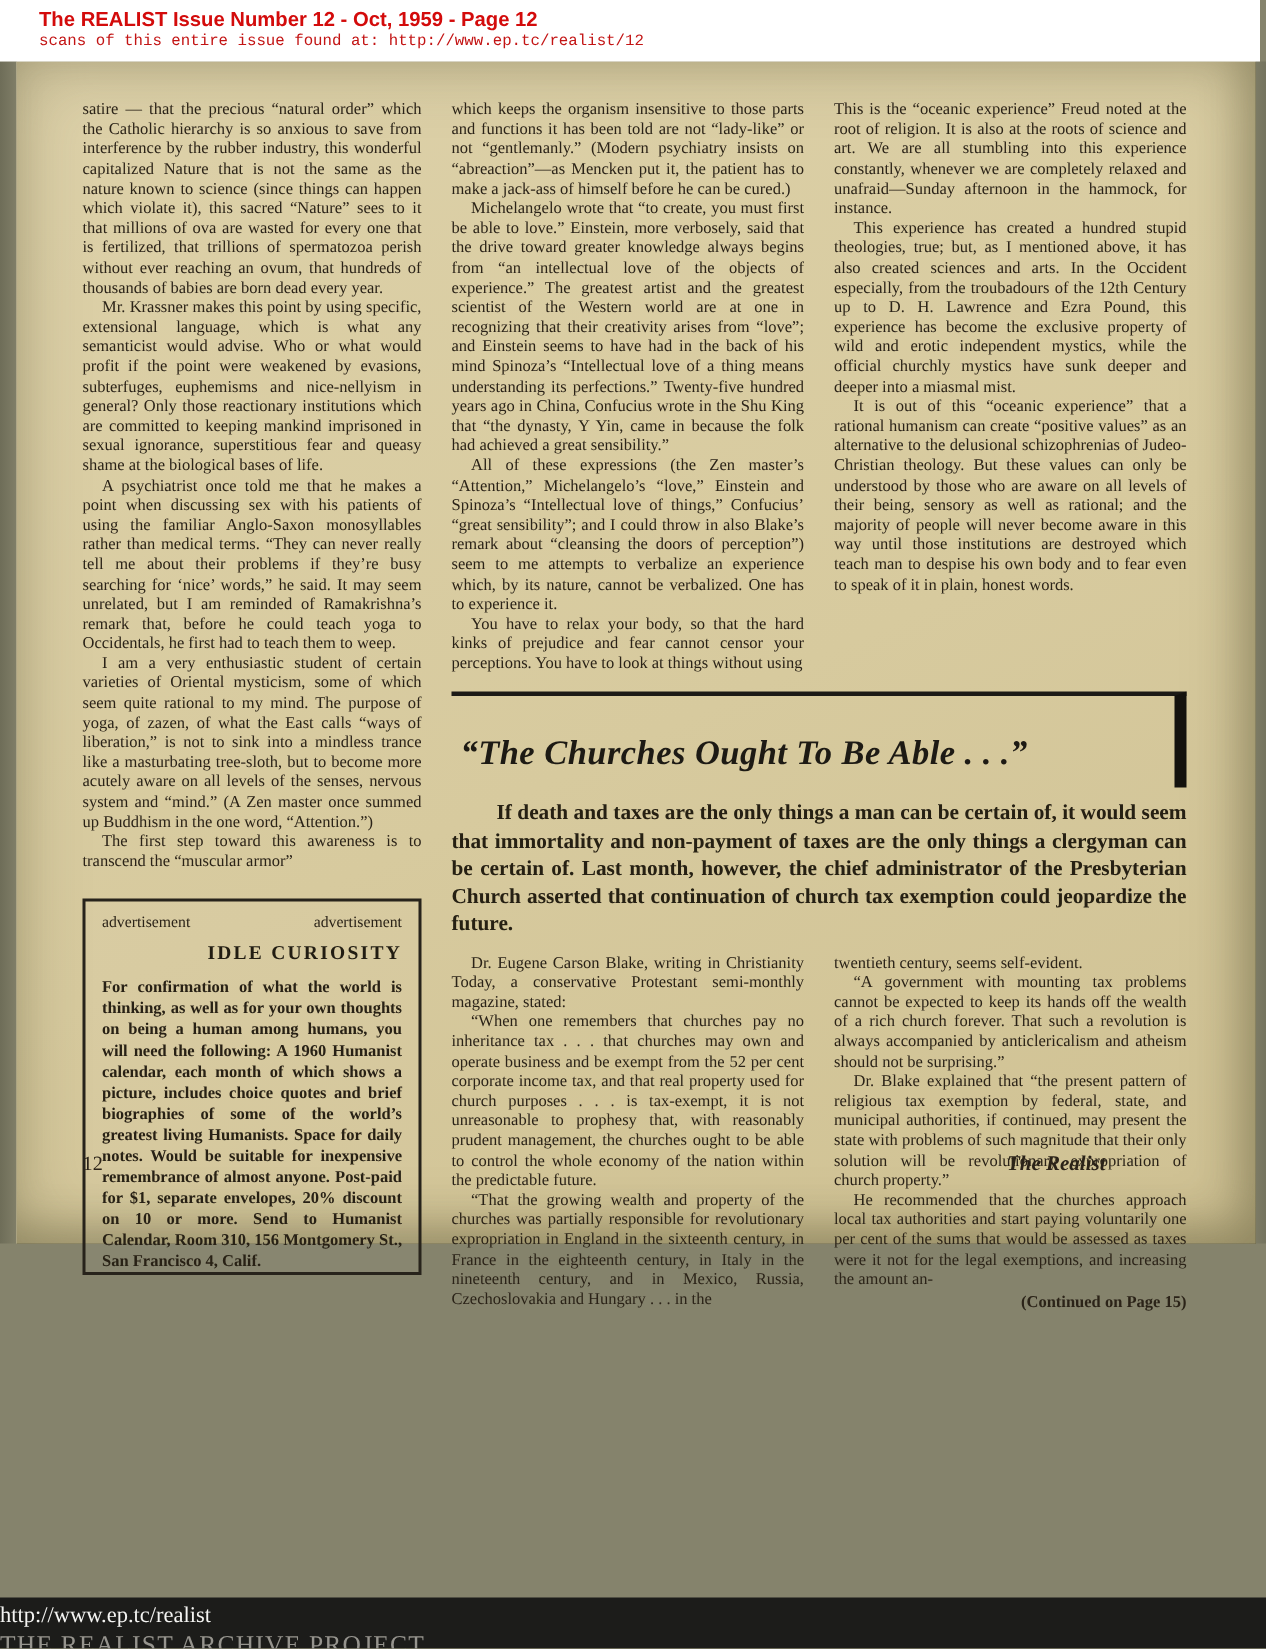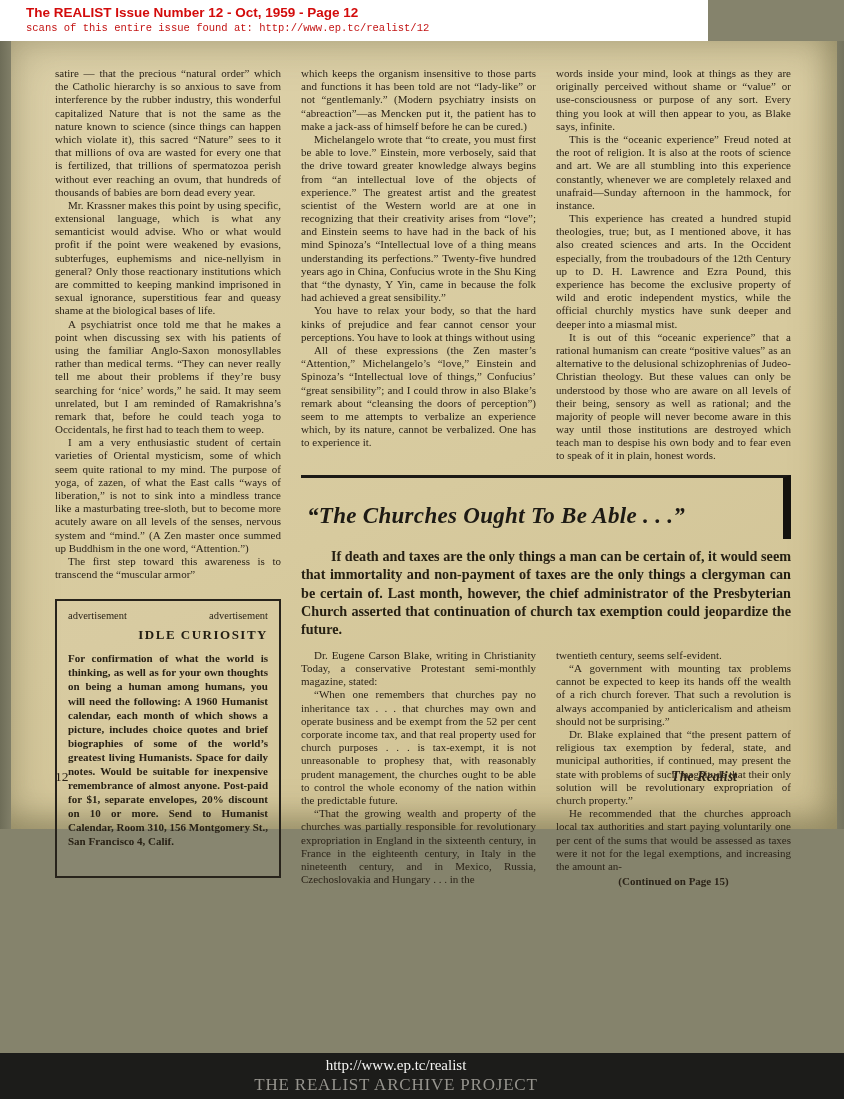--- a/index.html
+++ b/index.html
@@ -6,21 +6,21 @@
   html, body { margin: 0; padding: 0; }
   body {
     width: 844px; height: 1099px;
     position: relative; overflow: hidden;
     background: #85836c;
     font-family: "Liberation Serif", serif;
   }
 
   
   .site-header {
-    position: absolute; top: 0; left: 0; width: 708px; height: 41px;
+    position: absolute; top: 0; left: 0; width: 840px; height: 41px;
     background: #ffffff; padding: 4px 12px 0 26px; z-index: 5;
   }
   .site-title {
     color: #d30b0b; font-family: "Liberation Sans", sans-serif;
     font-weight: bold; font-size: 13.5px; line-height: 1.3;
   }
   .site-subtitle {
     color: #c31414; font-family: Liberation Mono, monospace;
     font-size: 10.5px; line-height: 1.25;
   }
@@ -59,28 +59,28 @@
   }
   .churches-headline-box h2 {
     margin: 0; font-size: 23px; font-weight: bold; font-style: italic;
     letter-spacing: 0.3px; color: #1d1a14;
   }
   .churches-intro {
     margin: 8px 0 10px 0; font-size: 14.2px; font-weight: bold;
     line-height: 1.3; text-align: justify; text-indent: 30px; color: #262013;
   }
   .continued {
-    margin: 2px 0 0 0 !important; text-align: center;
+    margin: 2px 0 0 0 !important; text-align: right;
     font-weight: bold; text-indent: 0 !important; font-size: 11px;
   }
 
   
   .ad-box {
     margin-top: 18px; border: 2px solid #27231b;
-    padding: 9px 11px 28px 11px; background: rgba(255,255,255,0.03);
+    padding: 9px 11px 0 11px; background: rgba(255,255,255,0.03);
   }
   .ad-labels {
     display: flex; justify-content: space-between;
     font-size: 10.5px; color: #2b2318; margin-bottom: 6px;
   }
   .ad-title {
     text-align: right; font-weight: bold; font-size: 13px;
     letter-spacing: 1.5px; margin-bottom: 8px; color: #221d12;
   }
   .ad-body {
@@ -91,23 +91,23 @@
   
   .page-footer-line {
     position: absolute; left: 44px; right: 46px; bottom: 44px;
     display: flex; justify-content: space-between; align-items: baseline;
   }
   .page-num { font-weight: normal; font-size: 13.5px; }
   .mag-name { font-weight: bold; font-style: italic; font-size: 14px; padding-right: 54px; }
 
   
   .archive-footer {
-    position: absolute; left: 0; bottom: 0; width: 844px; height: 46px;
+    position: absolute; left: 0; bottom: 0; width: 844px; height: 34px;
     background: #1c1c1a; z-index: 6;
-    text-align: center; padding: 3px 52px 0 0;
+    text-align: left; padding: 3px 52px 0 0;
   }
   .archive-url {
     color: #f4f4f2; font-family: "Liberation Serif", serif;
     font-size: 15px; line-height: 1.2; text-decoration: none; display: block;
     cursor: pointer;
   }
   .archive-project {
     color: #96948e; font-family: Liberation Serif, serif;
     font-size: 17px; letter-spacing: 0.8px; line-height: 1.3;
   }
@@ -142,25 +142,24 @@
           <div class="ad-title">IDLE CURIOSITY</div>
           <p class="ad-body">For confirmation of what the world is thinking, as well as for your own thoughts on being a human among humans, you will need the following: A 1960 Humanist calendar, each month of which shows a picture, includes choice quotes and brief biographies of some of the world’s greatest living Humanists. Space for daily notes. Would be suitable for inexpensive remembrance of almost anyone. Post-paid for $1, separate envelopes, 20% discount on 10 or more. Send to Humanist Calendar, Room 310, 156 Montgomery St., San Francisco 4, Calif.</p>
         </div>
       </div>
 
       <div class="col-right">
         <div class="two-cols">
           <div class="col cont cont-start">
               <p>which keeps the organism insensitive to those parts and functions it has been told are not “lady-like” or not “gentlemanly.” (Modern psychiatry insists on “abreaction”—as Mencken put it, the patient has to make a jack-ass of himself before he can be cured.)</p>
               <p>Michelangelo wrote that “to create, you must first be able to love.” Einstein, more verbosely, said that the drive toward greater knowledge always begins from “an intellectual love of the objects of experience.” The greatest artist and the greatest scientist of the Western world are at one in recognizing that their creativity arises from “love”; and Einstein seems to have had in the back of his mind Spinoza’s “Intellectual love of a thing means understanding its perfections.” Twenty-five hundred years ago in China, Confucius wrote in the Shu King that “the dynasty, Y Yin, came in because the folk had achieved a great sensibility.”</p>
+              <p>All of these expressions (the Zen master’s “Attention,” Michelangelo’s “love,” Einstein and Spinoza’s “Intellectual love of things,” Confucius’ “great sensibility”; and I could throw in also Blake’s remark about “cleansing the doors of perception”) seem to me attempts to verbalize an experience which, by its nature, cannot be verbalized. One has to experience it.</p>
               <p>You have to relax your body, so that the hard kinks of prejudice and fear cannot censor your perceptions. You have to look at things without using</p>
-              <p>All of these expressions (the Zen master’s “Attention,” Michelangelo’s “love,” Einstein and Spinoza’s “Intellectual love of things,” Confucius’ “great sensibility”; and I could throw in also Blake’s remark about “cleansing the doors of perception”) seem to me attempts to verbalize an experience which, by its nature, cannot be verbalized. One has to experience it.</p>
             </div>
           <div class="col cont cont-start">
-              <p>words inside your mind, look at things as they are originally perceived without shame or “value” or use-consciousness or purpose of any sort. Every thing you look at will then appear to you, as Blake says, infinite.</p>
               <p>This is the “oceanic experience” Freud noted at the root of religion. It is also at the roots of science and art. We are all stumbling into this experience constantly, whenever we are completely relaxed and unafraid—Sunday afternoon in the hammock, for instance.</p>
               <p>This experience has created a hundred stupid theologies, true; but, as I mentioned above, it has also created sciences and arts. In the Occident especially, from the troubadours of the 12th Century up to D. H. Lawrence and Ezra Pound, this experience has become the exclusive property of wild and erotic independent mystics, while the official churchly mystics have sunk deeper and deeper into a miasmal mist.</p>
               <p>It is out of this “oceanic experience” that a rational humanism can create “positive values” as an alternative to the delusional schizophrenias of Judeo-Christian theology. But these values can only be understood by those who are aware on all levels of their being, sensory as well as rational; and the majority of people will never become aware in this way until those institutions are destroyed which teach man to despise his own body and to fear even to speak of it in plain, honest words.</p>
             </div>
         </div>
 
         <div class="churches">
           <div class="churches-headline-box">
             <h2>“The Churches Ought To Be Able . . .”</h2>
           </div>

